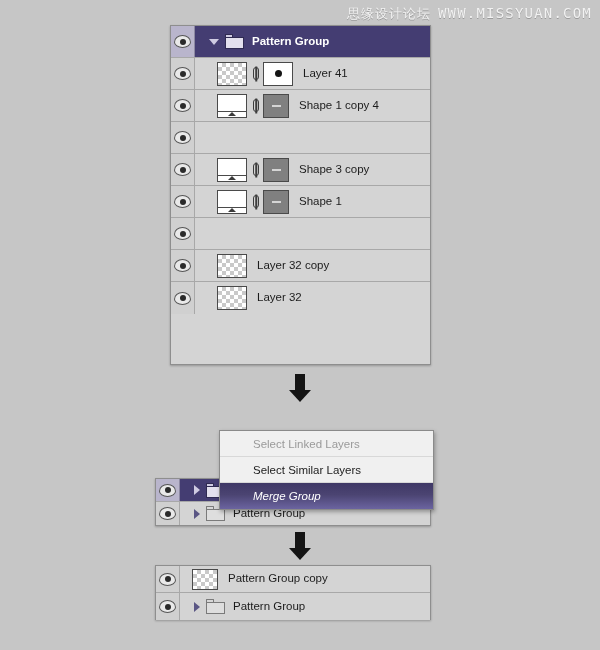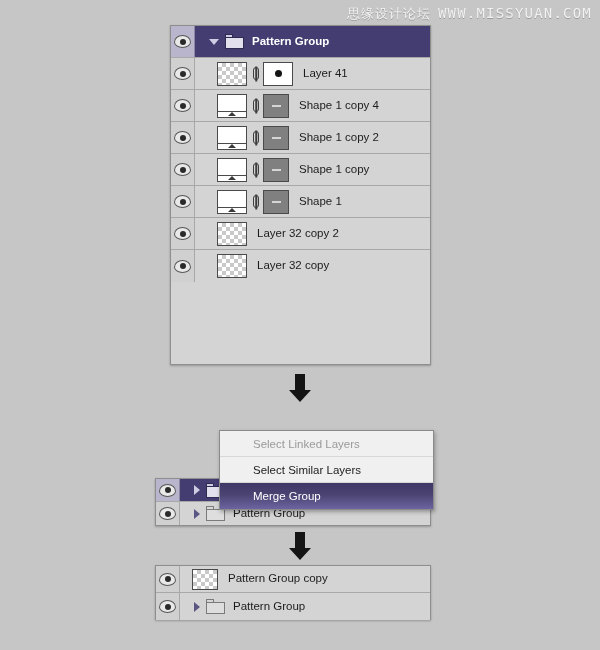--- a/index.html
+++ b/index.html
@@ -307,21 +307,21 @@
     color: #1c1c1c;
     border-bottom: 1px solid #d8d8d8;
     box-sizing: border-box;
   }
   .ctx-item.disabled { color: #9a9a9a; }
   .ctx-item.highlight {
     background: linear-gradient(to bottom, #3f3866 0%, #4b4472 45%, #6b64a0 100%);
     color: #ffffff;
     border-bottom: 1px solid #3a3460;
   }
-  .ctx-item.last { border-bottom: none; }
+  .ctx-item.last { border-bottom: none; font-style: italic; }
 </style>
 </head>
 <body>
 
 <div class="watermark">
   <span class="cn">思缘设计论坛</span>
   <span class="url">WWW.MISSYUAN.COM</span>
 </div>
 
 <div class="panel" style="left:170px; top:25px; width:261px; height:340px;">
@@ -369,88 +369,82 @@
           </span>
         <span class="thumb sq gray-thumb"></span>
         <span class="row-label lbl-gap">Shape 1 copy 4</span>
       </div>
     </div>
 
     <div class="row">
       <div class="eye-cell">
         <span class="eye"></span>
       </div>
+    </div>
+
+    <div class="row">
+      <div class="eye-cell">
+        <span class="eye"></span>
+      </div>
       <div class="row-body indent-22">
         <span class="thumb vec-thumb">
             <span class="line"></span>
             <span class="mark"></span>
           </span>
         <span class="link-icon">
             <span class="chain"></span>
           </span>
         <span class="thumb sq gray-thumb"></span>
-        <span class="row-label lbl-gap">Shape 1 copy 2</span>
+        <span class="row-label lbl-gap">Shape 3 copy</span>
       </div>
     </div>
 
     <div class="row">
       <div class="eye-cell">
         <span class="eye"></span>
       </div>
       <div class="row-body indent-22">
         <span class="thumb vec-thumb">
             <span class="line"></span>
             <span class="mark"></span>
           </span>
         <span class="link-icon">
             <span class="chain"></span>
           </span>
         <span class="thumb sq gray-thumb"></span>
-        <span class="row-label lbl-gap">Shape 1 copy</span>
-      </div>
-    </div>
-
-    <div class="row">
-      <div class="eye-cell">
-        <span class="eye"></span>
-      </div>
-      <div class="row-body indent-22">
-        <span class="thumb vec-thumb">
-            <span class="line"></span>
-            <span class="mark"></span>
-          </span>
-        <span class="link-icon">
-            <span class="chain"></span>
-          </span>
-        <span class="thumb sq gray-thumb"></span>
         <span class="row-label lbl-gap">Shape 1</span>
       </div>
     </div>
 
 
     <div class="row">
       <div class="eye-cell">
         <span class="eye"></span>
-      </div>
-      <div class="row-body indent-22">
-        <span class="thumb checker"></span>
-        <span class="row-label lbl-gap">Layer 32 copy 2</span>
       </div>
     </div>
 
     <div class="row">
       <div class="eye-cell">
         <span class="eye"></span>
       </div>
       <div class="row-body indent-22">
         <span class="thumb checker"></span>
         <span class="row-label lbl-gap">Layer 32 copy</span>
       </div>
     </div>
 
+    <div class="row">
+      <div class="eye-cell">
+        <span class="eye"></span>
+      </div>
+      <div class="row-body indent-22">
+        <span class="thumb checker"></span>
+        <span class="row-label lbl-gap">Layer 32</span>
+      </div>
+    </div>
 
   </div>
 </div>
 
 <div class="arrow" style="left:289px; top:374px;">
   <span class="stem"></span>
     <span class="head"></span>
 </div>
 
 <div class="panel" style="left:155px; top:478px; width:276px; height:48px;">

